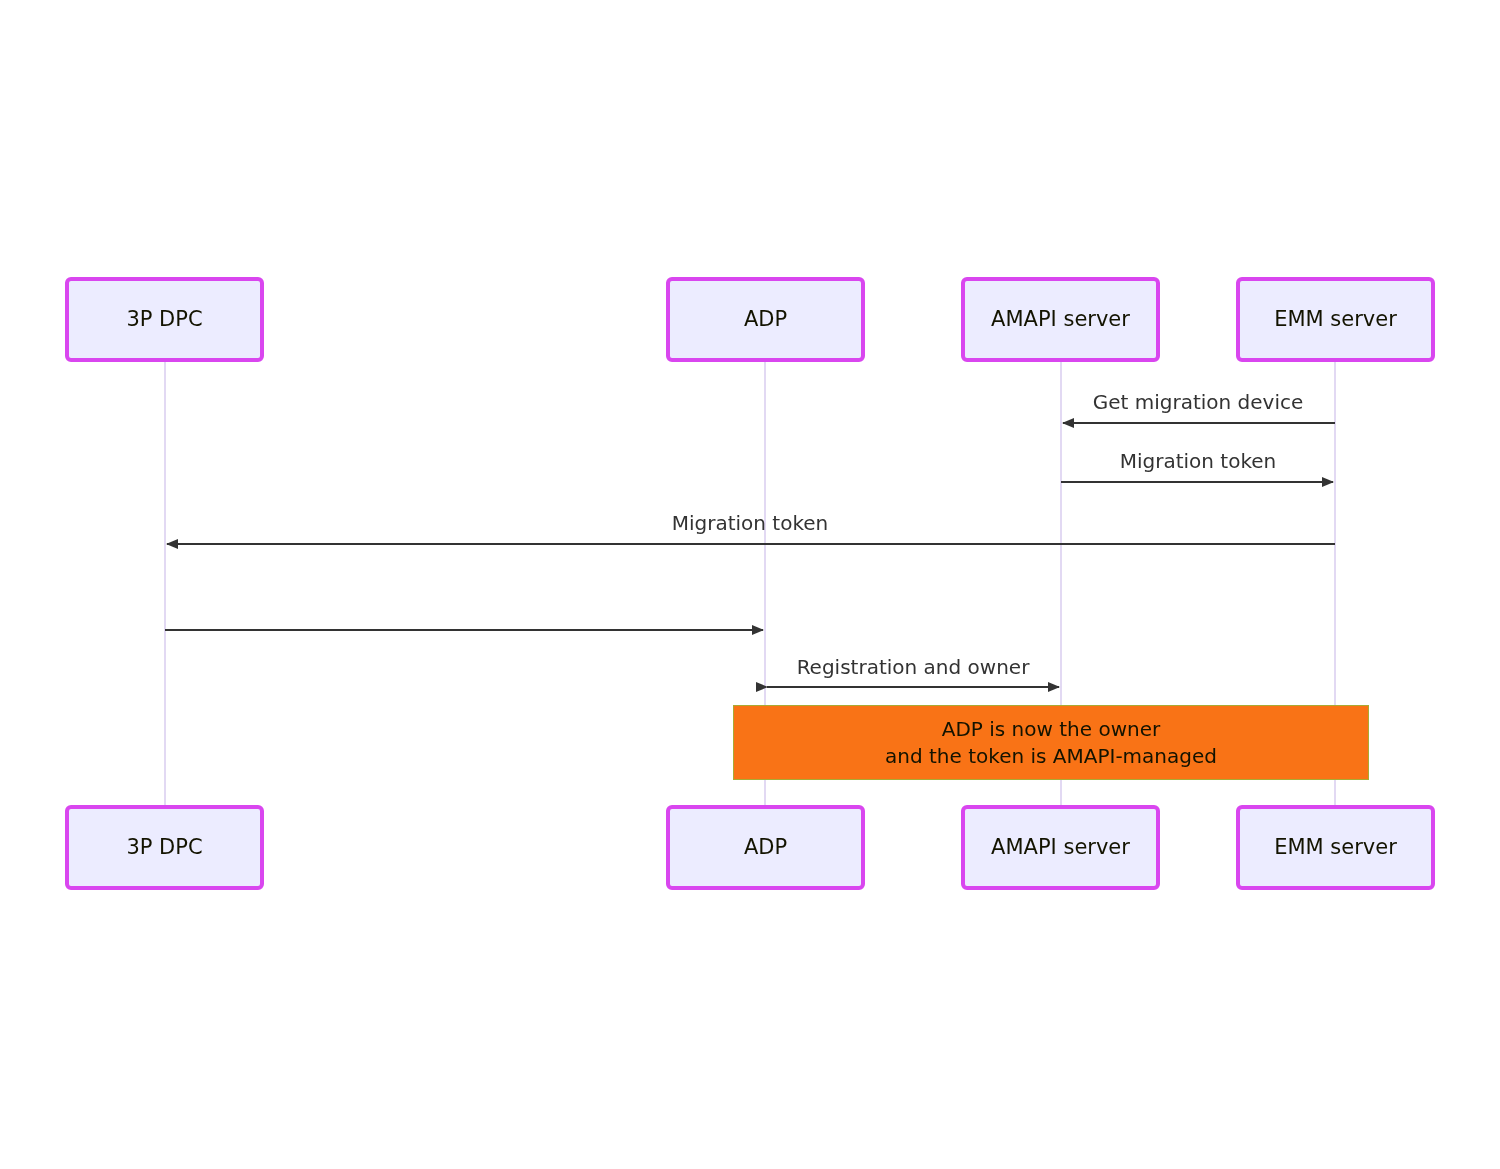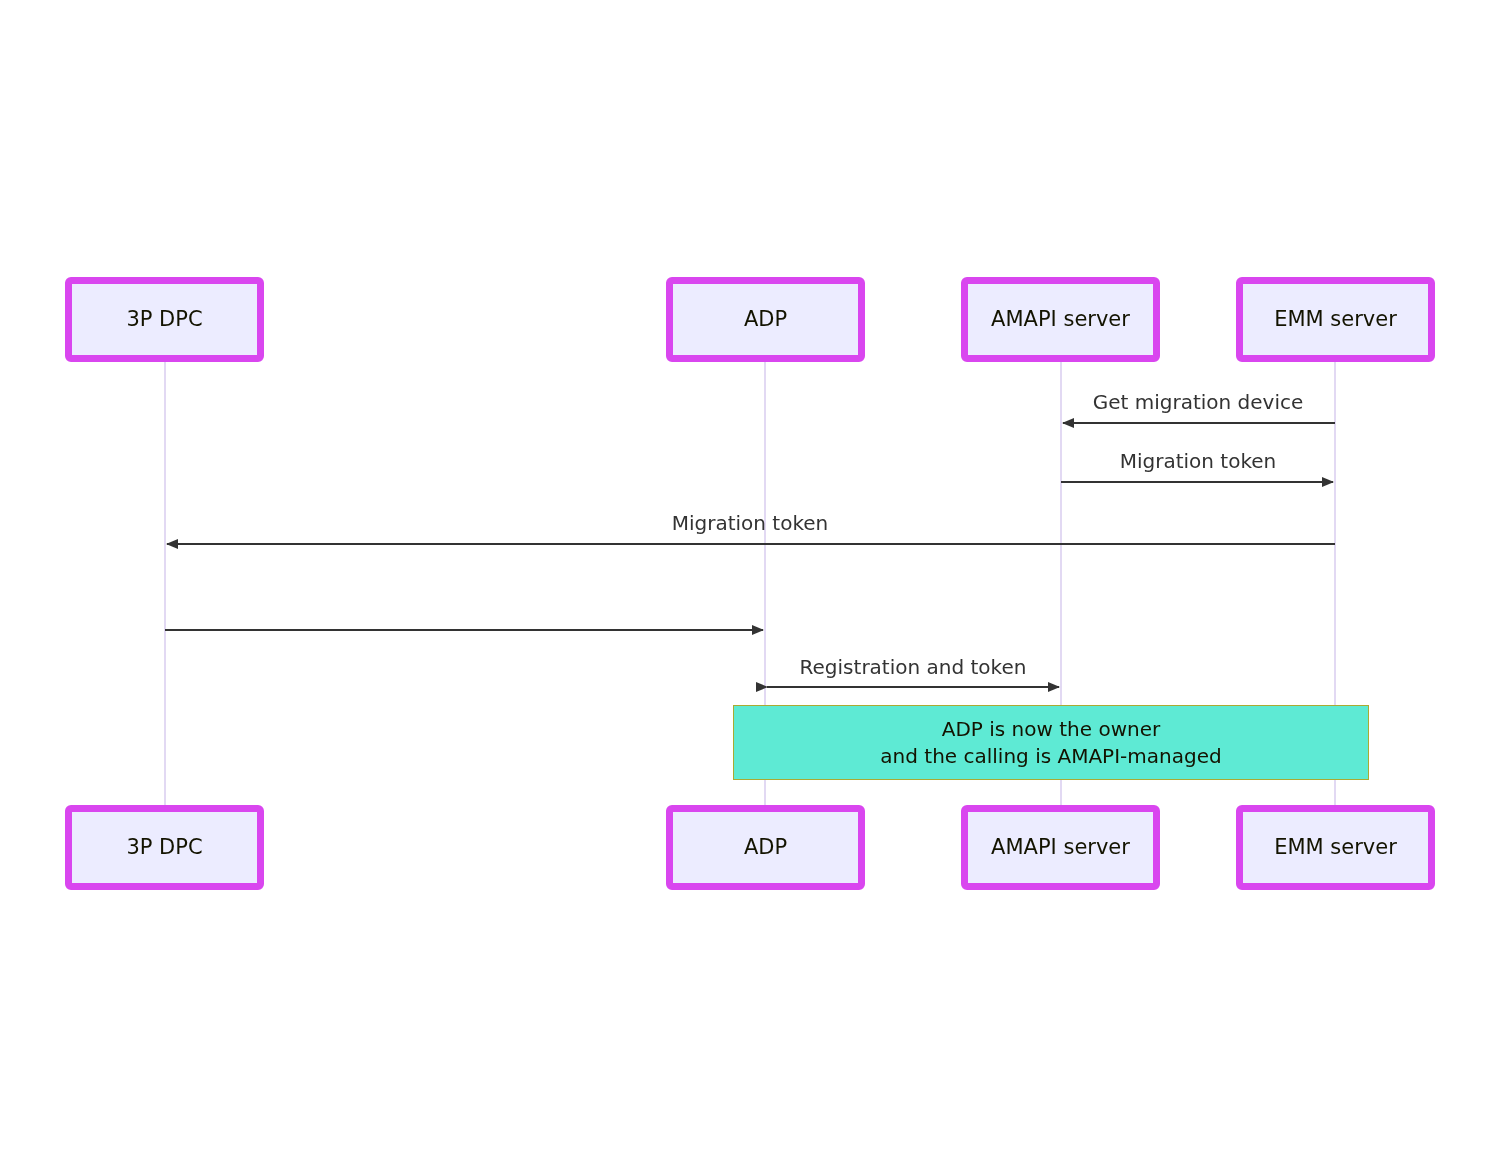--- a/index.html
+++ b/index.html
@@ -18,21 +18,21 @@
     position: relative;
     width: 1500px;
     height: 1169px;
     background: #ffffff;
   }
   
   .participant {
     position: absolute;
     box-sizing: border-box;
     background: #ececff;
-    border: 7px solid #d946ef;
+    border: 4px solid #d946ef;
     border-radius: 6px;
     display: flex;
     align-items: center;
     justify-content: center;
     color: #131300;
     font-size: 21px;
     line-height: 1.1;
     text-align: center;
     z-index: 4;
   }
@@ -51,21 +51,21 @@
     line-height: 1.28;
     text-align: center;
     white-space: pre;
     transform: translateX(-50%);
     z-index: 3;
   }
   
   .note {
     position: absolute;
     box-sizing: border-box;
-    background: #5eead4;
+    background: #f97316;
     border: 1px solid #aaaa33;
     display: flex;
     flex-direction: column;
     align-items: center;
     justify-content: center;
     color: #131300;
     font-size: 20px;
     line-height: 1.32;
     text-align: center;
     z-index: 5;
@@ -104,25 +104,25 @@
     <line x1="1335" y1="423" x2="1063" y2="423" stroke="#333333" stroke-width="2" marker-end="url(#ahL)"></line>
     <line x1="1061" y1="482" x2="1333" y2="482" stroke="#333333" stroke-width="2" marker-end="url(#ahR)"></line>
     <line x1="1335" y1="544" x2="167" y2="544" stroke="#333333" stroke-width="2" marker-end="url(#ahL)"></line>
     <line x1="165" y1="630" x2="763" y2="630" stroke="#333333" stroke-width="2" marker-end="url(#ahR)"></line>
     <line x1="767" y1="687" x2="1059" y2="687" stroke="#333333" stroke-width="2" marker-start="url(#ahL)" marker-end="url(#ahR)"></line>
   </svg>
 
   <div class="msg-label" style="left:1198px; top:390px;">Get migration device</div>
   <div class="msg-label" style="left:1198px; top:449px;">Migration token</div>
   <div class="msg-label" style="left:750px; top:511px;">Migration token</div>
-  <div class="msg-label" style="left:913px; top:655px;">Registration and token</div>
+  <div class="msg-label" style="left:913px; top:655px;">Registration and owner</div>
 
   <div class="note" style="left:733px; top:705px; width:636px; height:75px;">
     <span class="note-line">ADP is now the owner</span>
-    <span class="note-line">and the calling is AMAPI-managed</span>
+    <span class="note-line">and the token is AMAPI-managed</span>
   </div>
 
   <div class="participant" style="left:65px; top:277px; width:199px; height:85px;">3P DPC</div>
   <div class="participant" style="left:666px; top:277px; width:199px; height:85px;">ADP</div>
   <div class="participant" style="left:961px; top:277px; width:199px; height:85px;">AMAPI server</div>
   <div class="participant" style="left:1236px; top:277px; width:199px; height:85px;">EMM server</div>
 
   <div class="participant" style="left:65px; top:805px; width:199px; height:85px;">3P DPC</div>
   <div class="participant" style="left:666px; top:805px; width:199px; height:85px;">ADP</div>
   <div class="participant" style="left:961px; top:805px; width:199px; height:85px;">AMAPI server</div>

